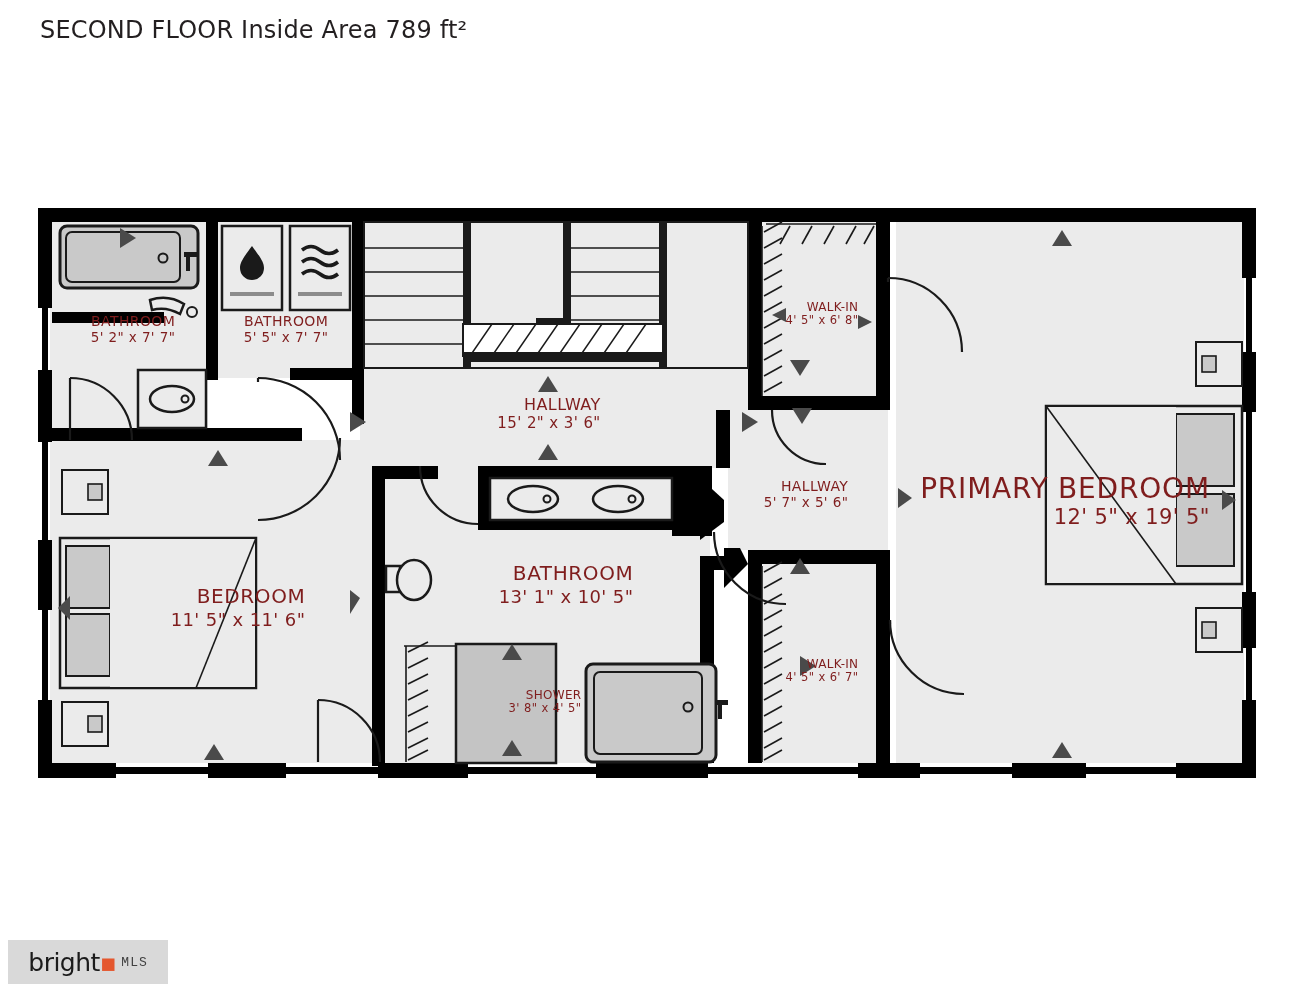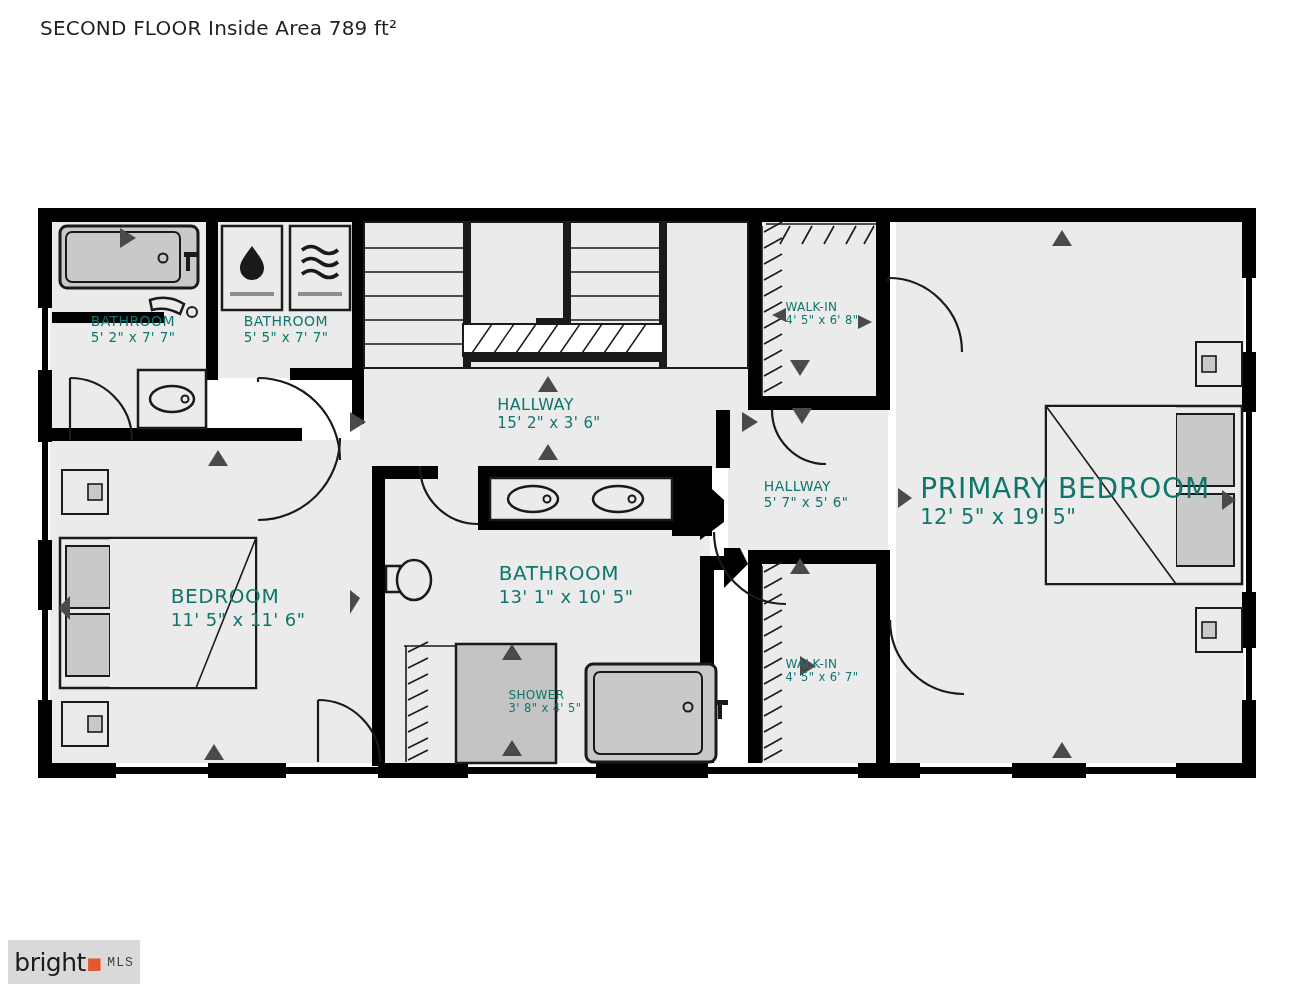--- a/index.html
+++ b/index.html
@@ -5,28 +5,28 @@
   html,body{margin:0;padding:0;}
   body{
     width:1295px;height:1000px;
     background:#ffffff;
     font-family:"DejaVu Sans", sans-serif;
     position:relative;
     overflow:hidden;
   }
   .title{
     position:absolute;left:40px;top:16px;
-    font-size:20px;color:#231f20;letter-spacing:.2px;
+    font-size:24px;color:#231f20;letter-spacing:.2px;
     white-space:nowrap;
   }
   #plan{position:absolute;left:0;top:0;}
   .lbl{
     position:absolute;
-    color:#0f766e;
-    text-align:left;
+    color:#7f1d1d;
+    text-align:right;
     white-space:nowrap;
     transform:translateX(-50%);
     line-height:1.18;
   }
   .lbl .nm{display:block;font-size:20px;letter-spacing:.6px;}
   .lbl .dim{display:block;font-size:18px;letter-spacing:.4px;}
   .lbl.sm .nm{font-size:14px;letter-spacing:.4px;}
   .lbl.sm .dim{font-size:13.5px;}
   .lbl.md .nm{font-size:16px;letter-spacing:.4px;}
   .lbl.md .dim{font-size:15px;}
@@ -38,21 +38,21 @@
   .footer{
     position:absolute;left:0;right:0;bottom:0;height:62px;
   }
   .disclaimer{
     position:absolute;left:355px;bottom:24px;width:900px;
     font-size:10.5px;color:#3a3a3a;text-align:center;
     font-family:"Liberation Sans", sans-serif;
   }
   .logo{
     position:absolute;left:8px;bottom:16px;
-    width:132px;height:44px;background:#d9d9d9;
+    width:160px;height:44px;background:#d9d9d9;
     display:flex;align-items:center;justify-content:center;margin-top:32px;
   }
   .logo .lt{
     font-size:25px;color:#1b1b1b;font-family:"DejaVu Sans", sans-serif;
     letter-spacing:-.5px;
   }
   .logo .lt .dot{color:#e4572e;}
   .logo .mls{font-size:13px;color:#404040;margin-left:5px;letter-spacing:1px;font-family:Liberation Mono, monospace;}
 </style>
 </head>

